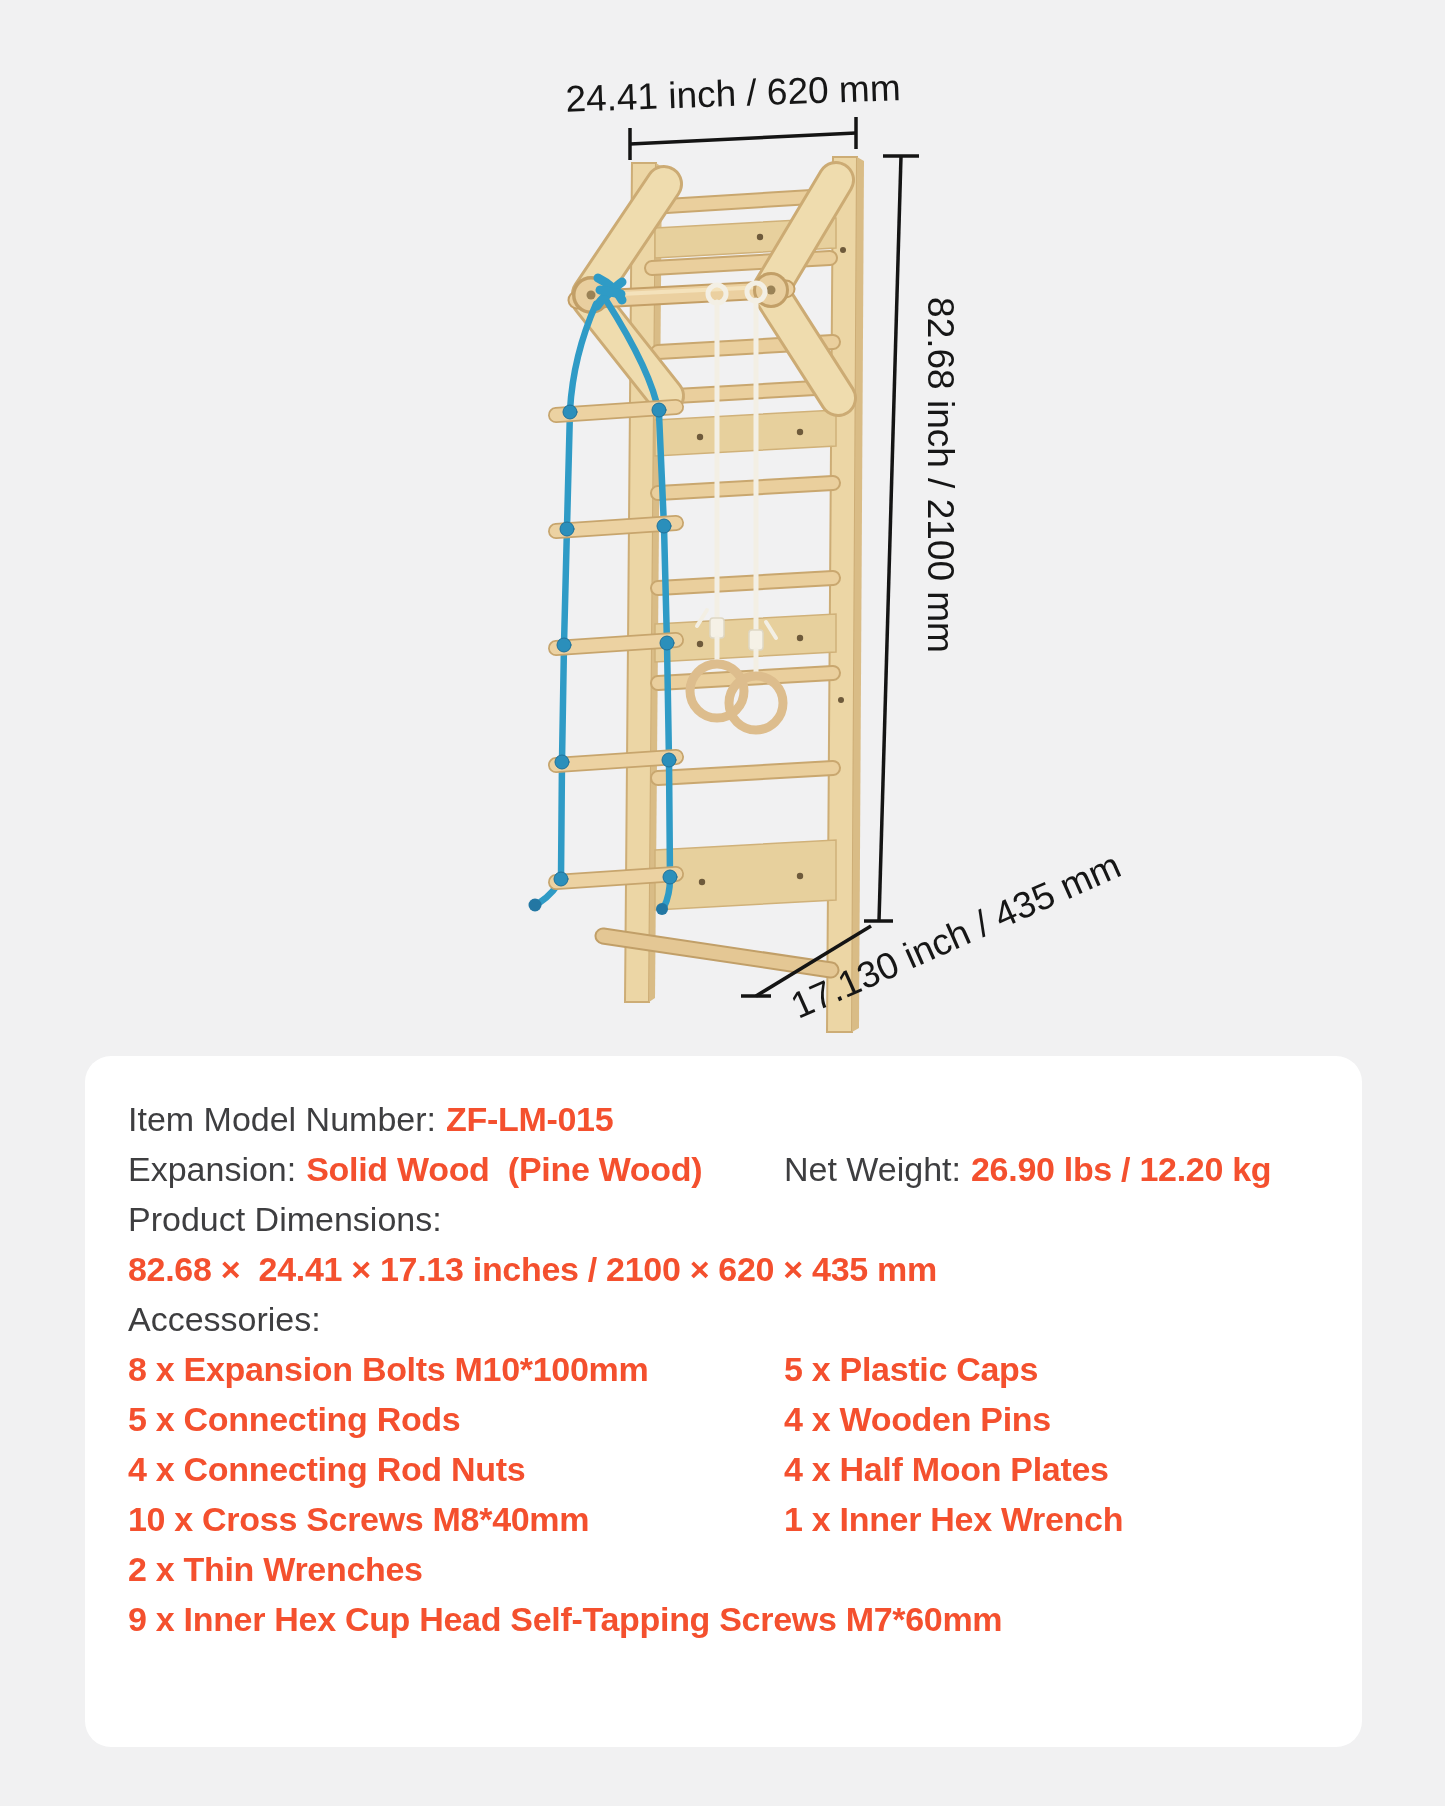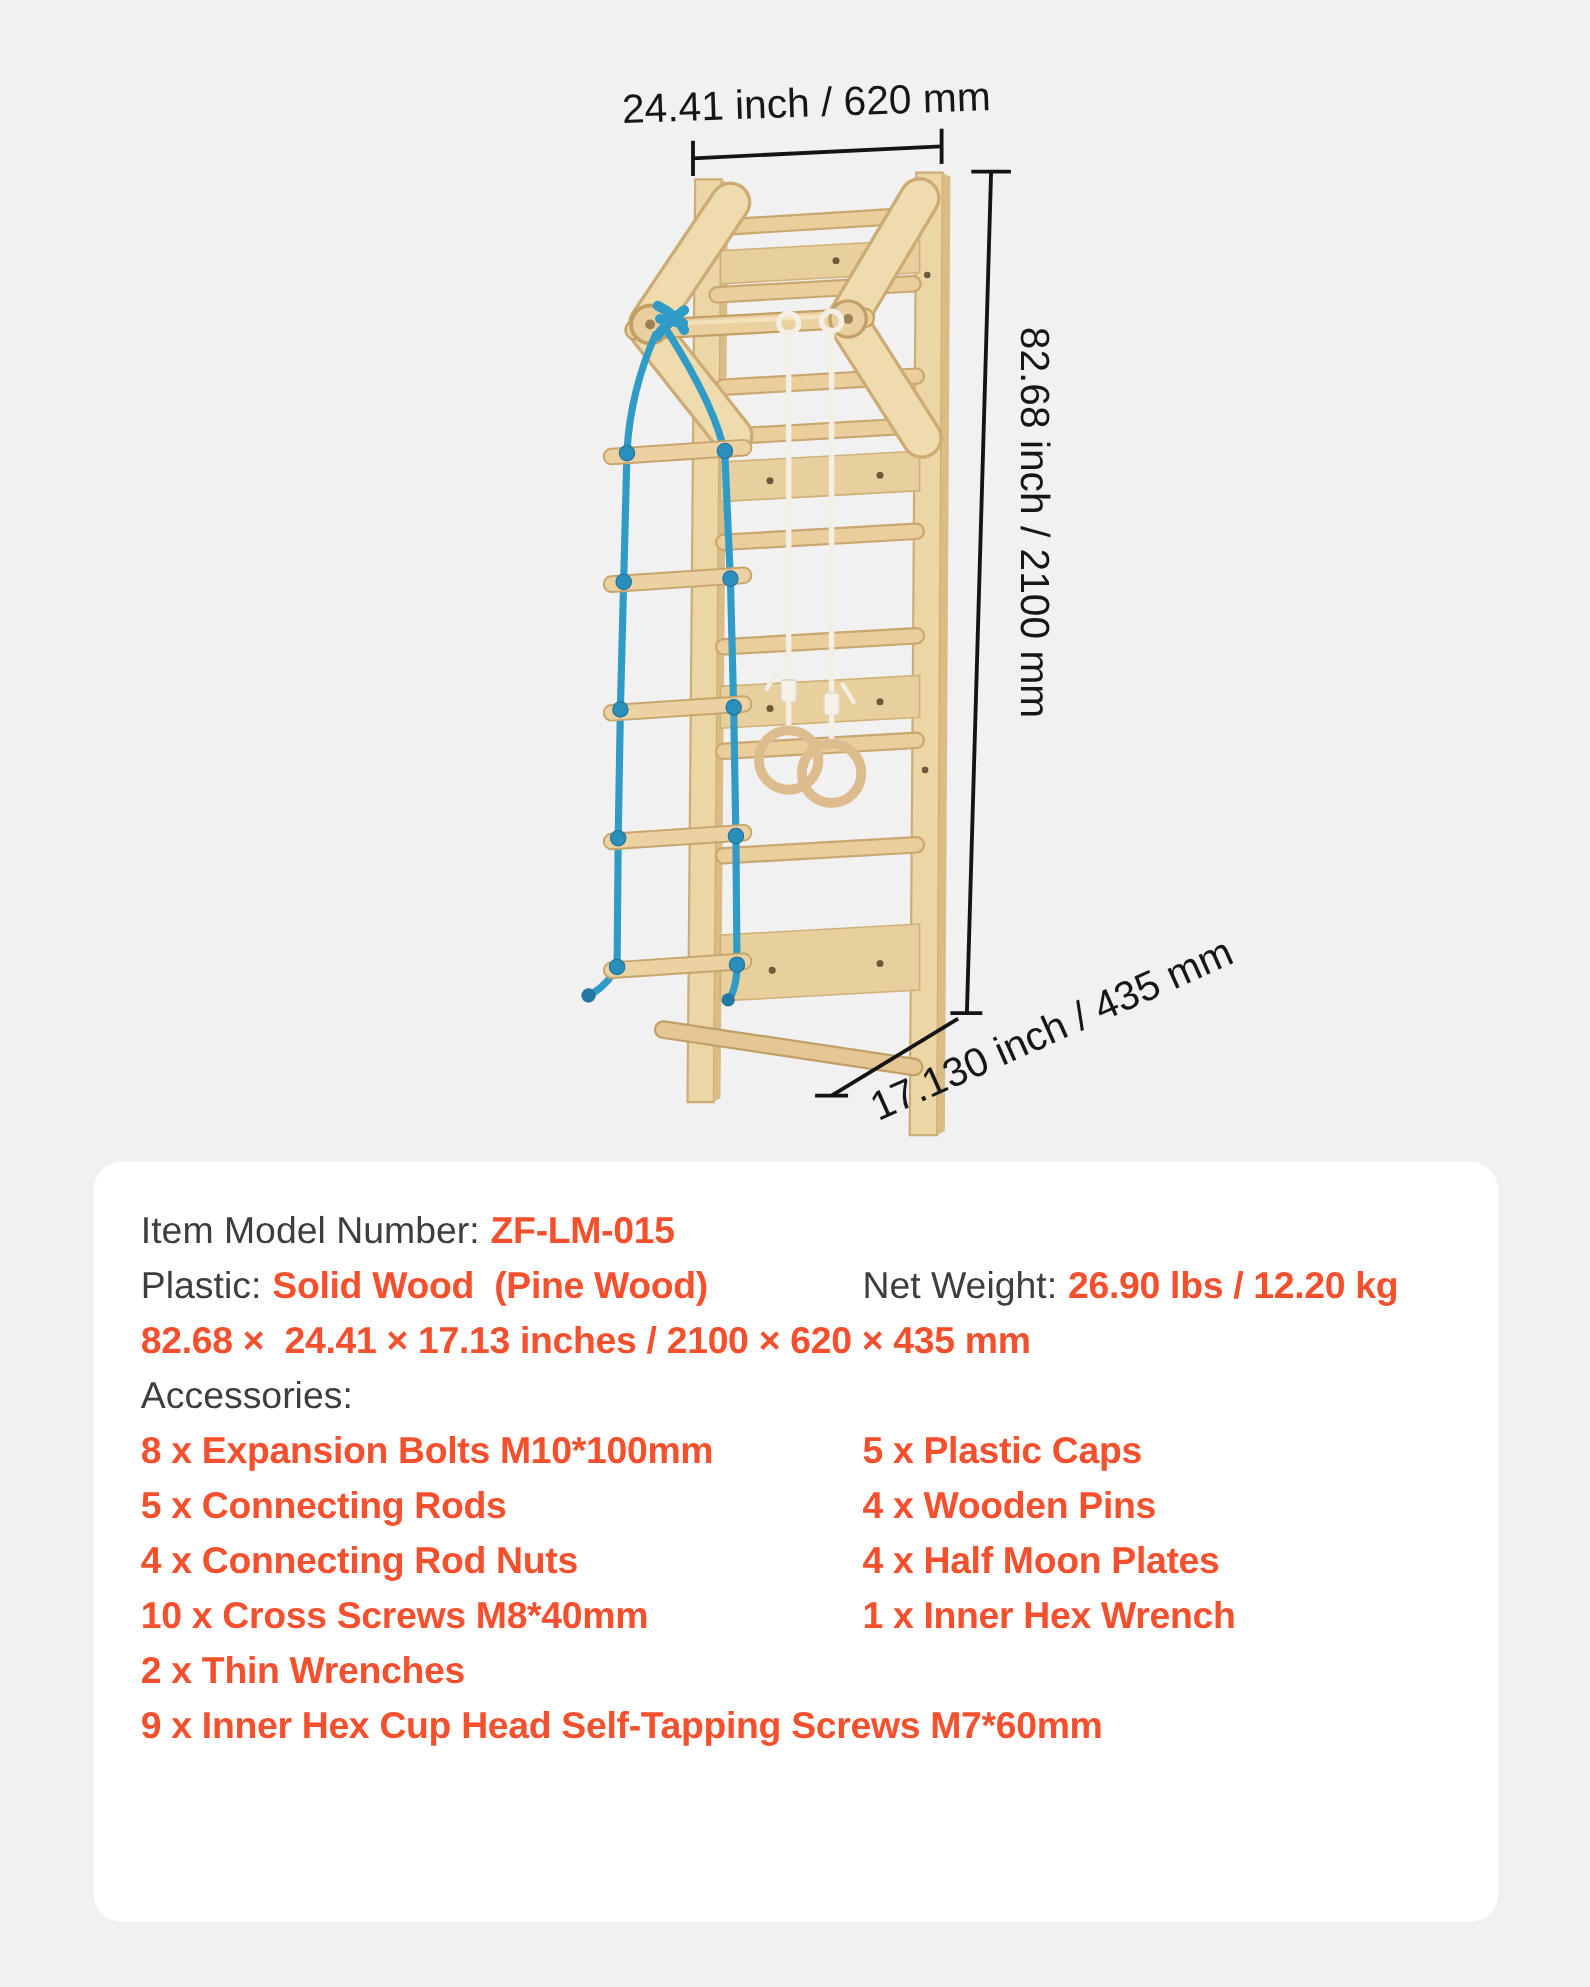--- a/index.html
+++ b/index.html
@@ -188,28 +188,31 @@
     <div class="card-inner">
 
       <div class="row">
         <div class="cell-l">
           <span class="lbl">Item Model Number:</span><span class="val">ZF-LM-015</span>
         </div>
       </div>
 
       <div class="row">
         <div class="cell-l">
-          <span class="lbl">Plastic:</span><span class="val">Solid Wood&nbsp; (Pine Wood)</span>
+          <span class="lbl">Expansion:</span><span class="val">Solid Wood&nbsp; (Pine Wood)</span>
         </div>
         <div class="cell-r">
           <span class="lbl">Net Weight:</span><span class="val">26.90 lbs / 12.20 kg</span>
         </div>
       </div>
 
       <div class="row">
+        <span class="lbl">Product Dimensions:</span>
+      </div>
+      <div class="row">
         <span class="red">82.68 ×&nbsp; 24.41 × 17.13 inches / 2100 × 620 × 435 mm</span>
       </div>
       <div class="row">
         <span class="lbl">Accessories:</span>
       </div>
 
       <div class="row">
         <div class="cell-l red">8 x Expansion Bolts M10*100mm</div>
         <div class="cell-r red">5 x Plastic Caps</div>
       </div>

